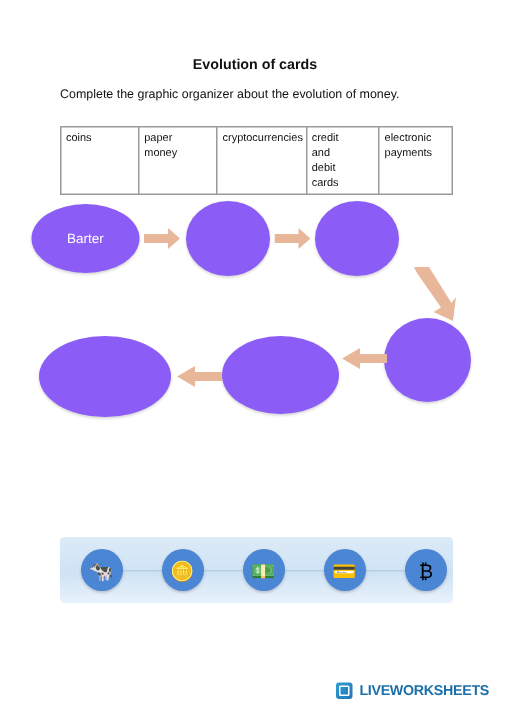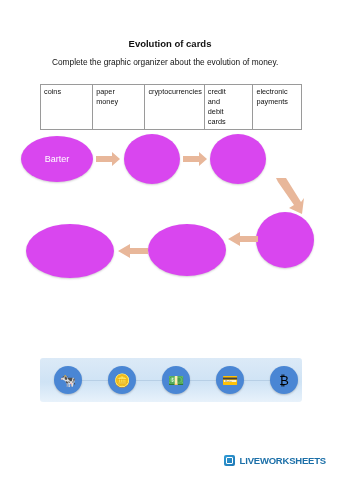--- a/index.html
+++ b/index.html
@@ -16,21 +16,21 @@
     position:absolute;
     top:38px;left:0;width:340px;
     text-align:center;
     font-size:9.5px;
     font-weight:bold;
     color:#111111;
   }
 
   .instructions{
     position:absolute;
-    top:56px;left:52px;width:265px;
+    top:56px;left:40px;width:265px;
     font-size:8.3px;
     color:#111111;
     line-height:1.55;
   }
 
   .wordbank{
     position:absolute;
     top:84px;left:40px;
     width:262px;
     border-collapse:collapse;
@@ -48,21 +48,21 @@
   .c0{width:20%;}
   .c1{width:20%;margin-left:46px;}
   .c2{width:24%;}
   .c3{width:18%;}
   .c4{width:18%;}
 
   
   .organizer{position:absolute;top:130px;left:0;width:340px;height:190px;}
   .ell{
     position:absolute;
-    background:#d946ef;
+    background:#8b5cf6;
     border-radius:50%;
     box-shadow:0 1px 2px rgba(0,0,0,.18);
   }
   .ell span{
     display:block;
     width:100%;
     text-align:center;
     color:#ffffff;
     font-size:9px;
     position:absolute;

